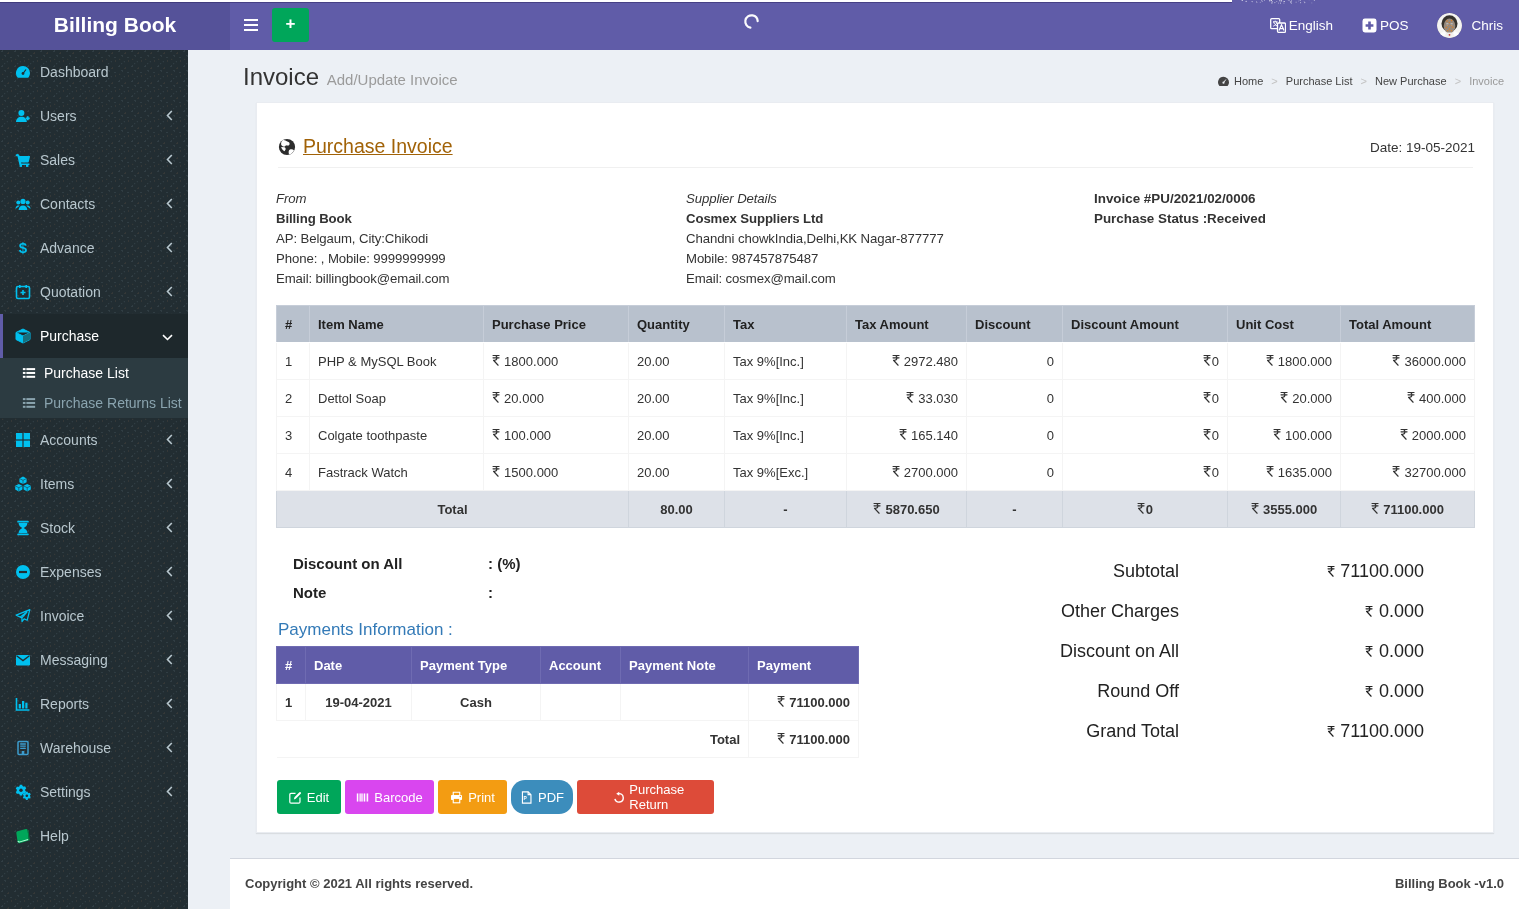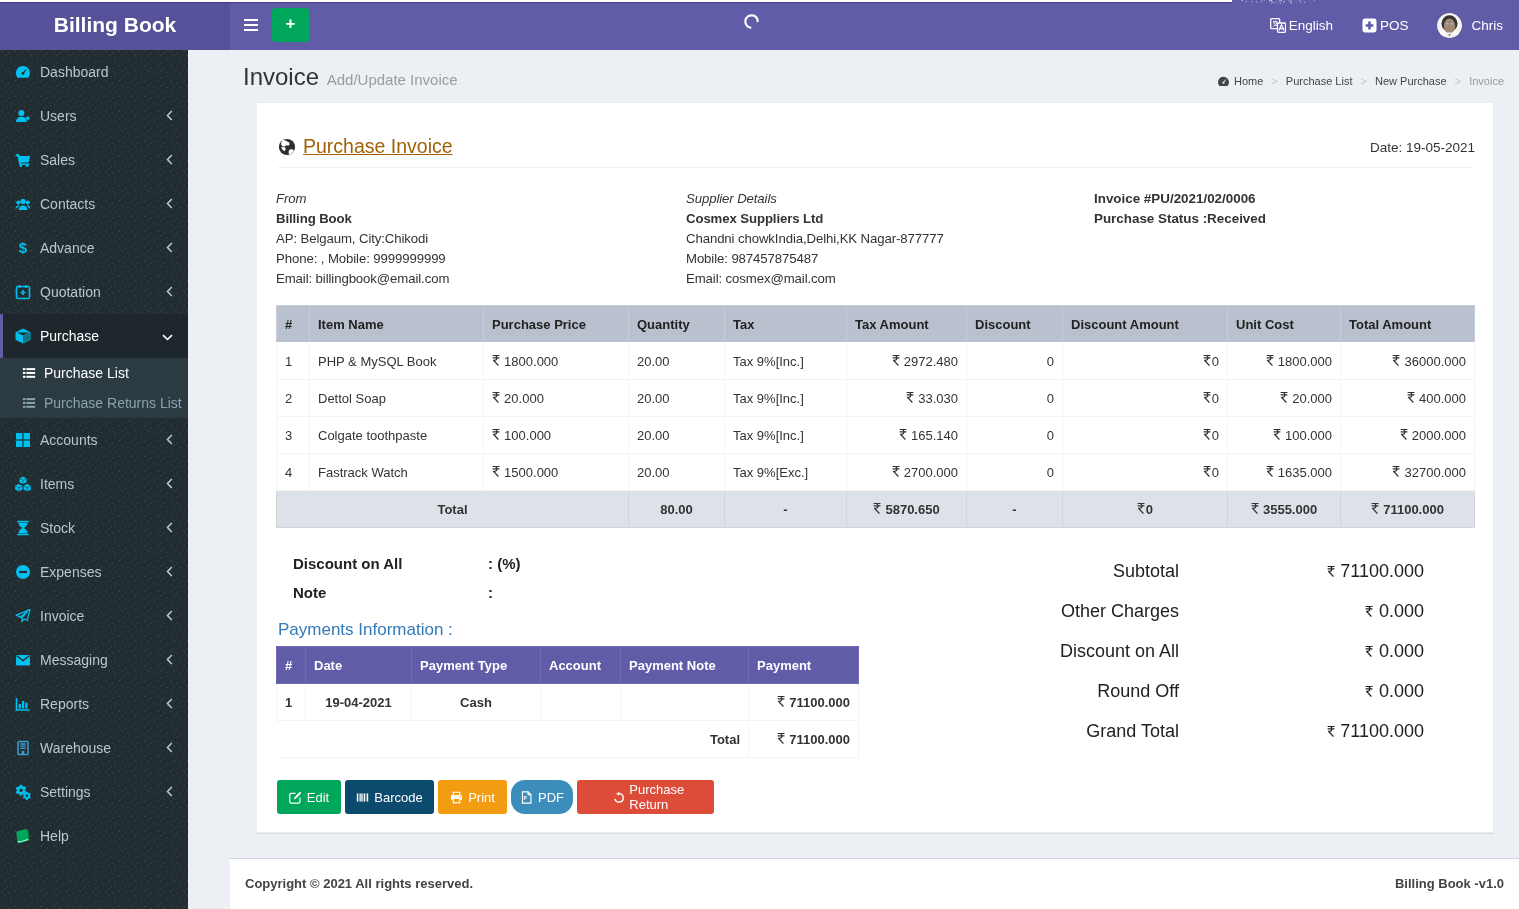--- a/index.html
+++ b/index.html
@@ -87,21 +87,21 @@
 
 
 .tots { position:absolute; left:0; top:0; width:100%; height:100%; pointer-events:none; }
 .tots .row { position:absolute; font-weight:normal; font-size:18px; color:#222; white-space:nowrap; }
 
 
 .btns { position:absolute; left:20px; top:677px; display:flex; }
 .btn { height:34px; border-radius:3px; color:#fff; font-size:13px; display:flex; align-items:center; justify-content:center; margin-right:4px; }
 .btn svg { margin-right:5px; }
 .b-edit { background:#00a65a; }
-.b-bar { background:#0c4a6e;justify-content:center; }
+.b-bar { background:#d946ef;justify-content:center; }
 .b-print { background:#f39c12; }
 .b-pdf { background:#3c8dbc;border-radius:14px; }
 .b-ret { background:#dd4b39;padding-left:36px; }
 
 
 #footer { position:absolute; left:230px; bottom:0; width:1289px; height:51px; background:#fff; border-top:1px solid #d2d6de; font-weight:bold; color:#444; font-size:13px; }
 #footer .l { position:absolute; left:15px; top:17px; }
 #footer .r { position:absolute; right:15px; top:17px; }
 
 .ru { display:inline-block; vertical-align:-1px; }

